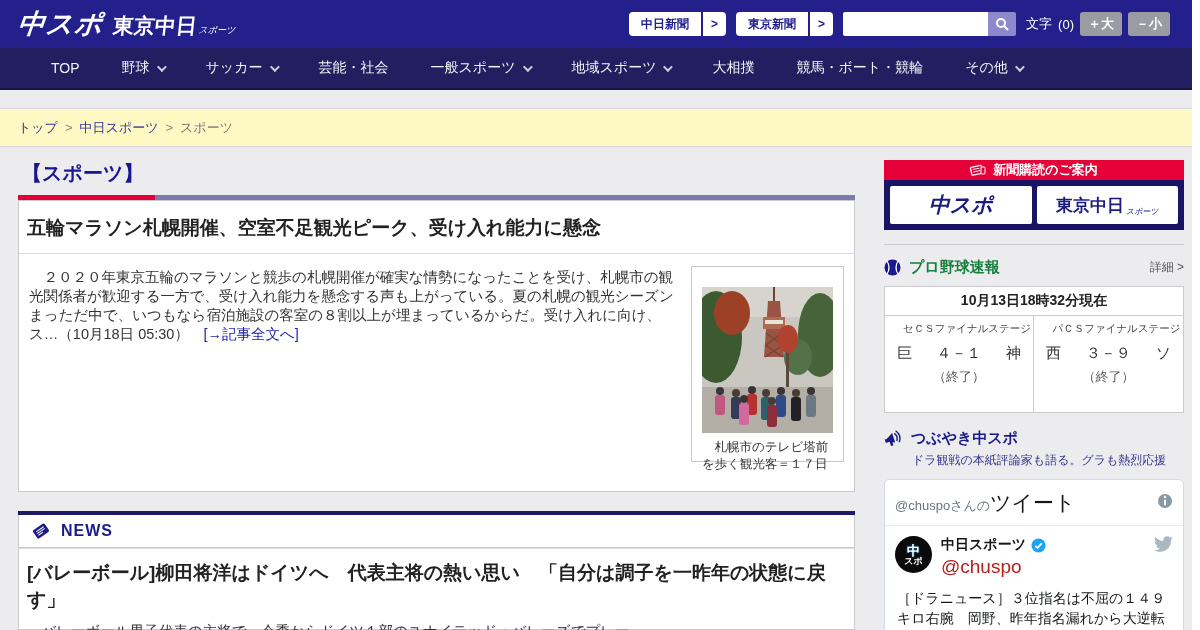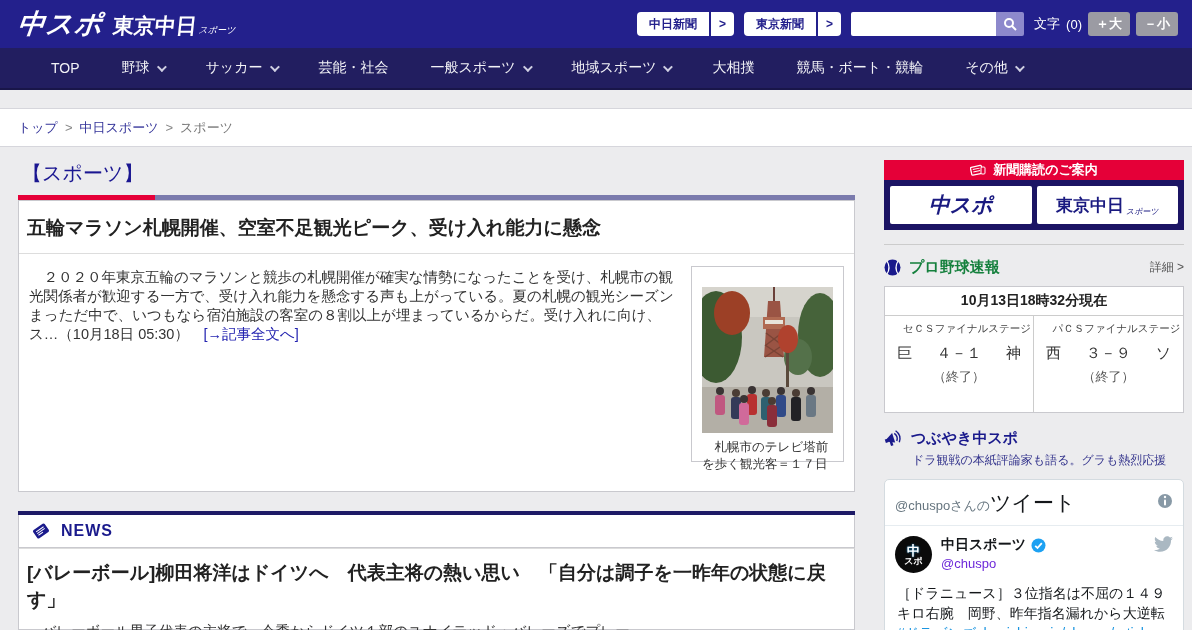--- a/index.html
+++ b/index.html
@@ -7,43 +7,43 @@
   body { font-family:"Liberation Sans","DejaVu Sans",sans-serif; background:#ffffff; position:relative; }
   .page { position:absolute; left:0; top:0; width:1192px; height:630px; background:#ececee; }
 
   
   .top-header { position:absolute; left:0; top:0; width:1192px; height:48px; background:#23208c; display:flex; align-items:center; }
   .logo { display:flex; align-items:baseline; margin-left:18px; color:#fff; transform:skewX(-6deg); white-space:nowrap; }
   .logo-main { font-size:27px; font-weight:900; font-style:italic; letter-spacing:1px; }
   .logo-sub { font-size:21px; font-weight:900; margin-left:10px; }
   .logo-sub-small { font-size:9px; font-style:italic; margin-left:2px; }
   .site-title { color:#fff; font-size:13px; margin-left:60px; white-space:nowrap; }
-  .header-right { display:flex; align-items:center; margin-left:auto; margin-right:14px; gap:10px; }
+  .header-right { display:flex; align-items:center; margin-left:auto; margin-right:22px; gap:10px; }
   .paper-btn { display:flex; align-items:stretch; height:24px; cursor:pointer; }
   .paper-btn .pb-label { background:#fff; color:#23208c; font-size:12px; font-weight:bold; border-radius:4px 0 0 4px; display:flex; align-items:center; padding:0 12px; }
   .paper-btn .pb-arrow { background:#fff; color:#23208c; font-size:12px; font-weight:bold; border-radius:0 4px 4px 0; display:flex; align-items:center; padding:0 8px; margin-left:2px; }
   .searchbox { display:flex; height:24px; }
   .searchbox input { width:145px; height:24px; border:none; outline:none; font-size:12px; padding:0 6px; border-radius:2px 0 0 2px; }
   .search-btn { width:28px; height:24px; background:#8d89cc; border:none; border-radius:0 2px 2px 0; display:flex; align-items:center; justify-content:center; cursor:pointer; }
   .font-ctrl { display:flex; align-items:center; gap:6px; color:#fff; font-size:13px; white-space:nowrap; }
   .fbtn { background:#9b9ba3; color:#fff; font-size:13px; font-weight:bold; border:none; border-radius:3px; padding:3px 8px; cursor:pointer; }
 
   
   .main-nav { position:absolute; left:0; top:48px; width:1192px; height:42px; background:#221e60; border-bottom:2px solid #191649; display:flex; align-items:center; padding-left:30px; }
   .nav-item { color:#f2f2f6; font-size:14px; padding:0 21px; height:42px; display:flex; align-items:center; gap:7px; cursor:pointer; white-space:nowrap; }
   .caret { width:7px; height:7px; border-right:2px solid #cfcfe2; border-bottom:2px solid #cfcfe2; transform:rotate(45deg) translateY(-2px); display:inline-block; }
 
   
-  .crumb-strip { position:absolute; left:0; top:108px; width:1192px; height:39px; background:#ffffff; border-top:1px solid #d6d6dc; border-bottom:1px solid #d6d6dc; display:flex; align-items:center; padding-left:18px; font-size:13px; }
+  .crumb-strip { position:absolute; left:0; top:108px; width:1192px; height:39px; background:#fef9c3; border-top:1px solid #d6d6dc; border-bottom:1px solid #d6d6dc; display:flex; align-items:center; padding-left:18px; font-size:13px; }
   .crumb-link { color:#333399; text-decoration:none; cursor:pointer; }
   .crumb-sep { color:#888; margin:0 7px; }
   .crumb-current { color:#777; }
 
   
-  .section-title { position:absolute; left:22px; top:160px; font-size:20px; font-weight:normal; color:#1a1691; }
+  .section-title { position:absolute; left:22px; top:160px; font-size:20px; font-weight:bold; color:#1a1691; }
   .section-bar { position:absolute; left:18px; top:195px; width:837px; height:5px; background:#7b7bad; }
   .section-bar .red { position:absolute; left:0; top:0; width:137px; height:5px; background:#e50038; }
 
   .article-box { position:absolute; left:18px; top:200px; width:837px; height:292px; background:#fff; border:1px solid #c9c9ce; }
   .article-headline { font-size:19px; font-weight:bold; color:#222; padding:14px 10px 12px 8px; border-bottom:1px solid #ddd; }
   .article-body { position:relative; padding:14px 12px 0 10px; font-size:14.5px; line-height:19px; color:#333; }
   .article-text { width:655px; }
   .article-more { color:#2323b0; cursor:pointer; }
   .photo-box { position:absolute; right:10px; top:12px; width:153px; height:196px; background:#fff; border:1px solid #c9c9ce; padding:20px 10px; }
   .photo-box svg { display:block; }
@@ -89,21 +89,21 @@
   .twh-pre { color:#66757f; font-size:13px; }
   .twh-main { color:#14171a; font-size:21px; font-weight:normal; }
   .twh-info { margin-left:auto; align-self:center; }
   .tweet { padding:10px 10px 12px 10px; position:relative; }
   .tweet-top { display:flex; gap:9px; }
   .avatar { width:37px; height:37px; border-radius:50%; background:#0a0a0a; color:#fff; display:flex; flex-direction:column; align-items:center; justify-content:center; line-height:1; flex:none; }
   .avatar .a1 { font-size:13px; font-weight:900; color:#fff; text-shadow:0 0 2px #2aa3e8; }
   .avatar .a2 { font-size:9px; font-weight:900; }
   .tw-name-row { display:flex; align-items:center; gap:5px; }
   .tw-name { font-size:14px; font-weight:bold; color:#14171a; }
-  .tw-handle { font-size:13px; color:#6d28d9; margin-top:2px; }
+  .tw-handle { font-size:19px; color:#b91c1c; margin-top:2px; }
   .tw-bird { position:absolute; right:10px; top:10px; }
   .tweet-text { font-size:14px; color:#14171a; line-height:20px; margin-top:10px; padding:0 2px; }
   .tw-link { color:#1b95e0; cursor:pointer; }
 
   .white-edge { position:absolute; left:1192px; top:0; width:8px; height:630px; background:#fff; }
 </style>
 </head>
 <body>
 
 <div class="page">

